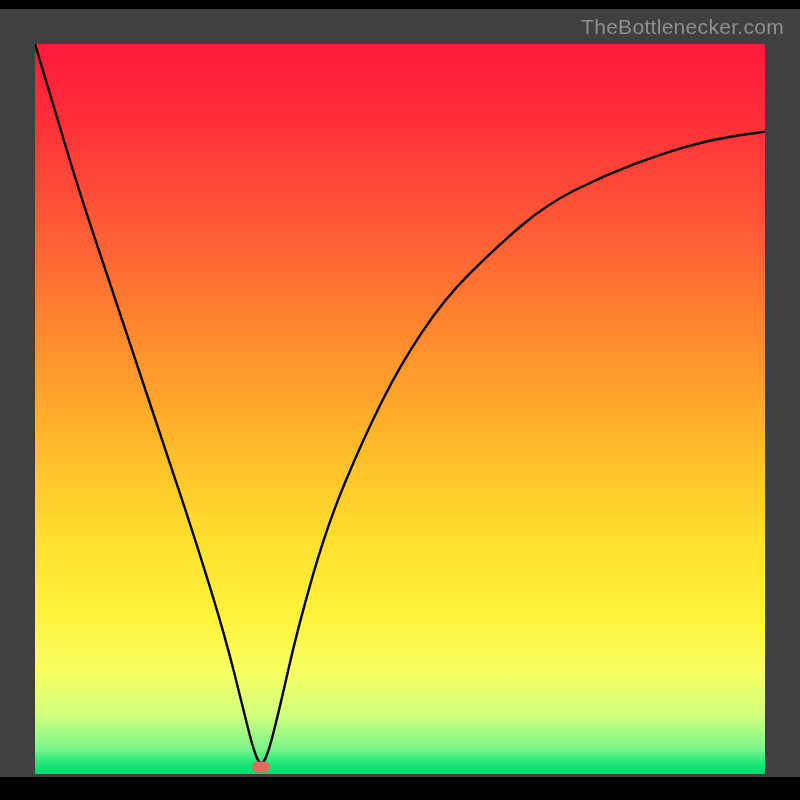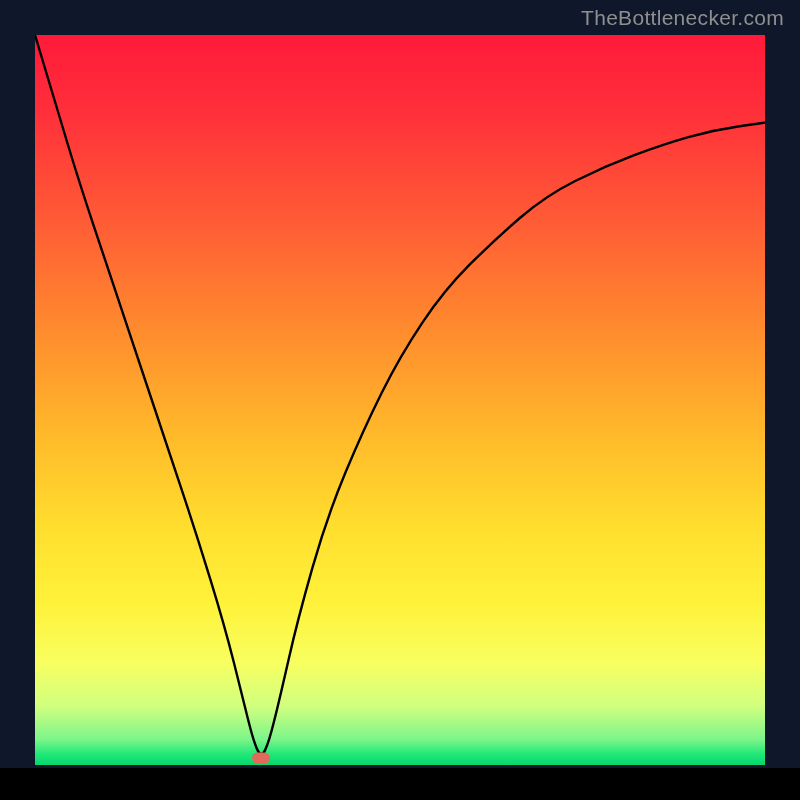--- a/index.html
+++ b/index.html
@@ -7,24 +7,24 @@
     padding: 0;
     width: 800px;
     height: 800px;
     background: #000;
     font-family: Arial, Helvetica, sans-serif;
     overflow: hidden;
   }
   .frame {
     position: absolute;
     left: 0;
-    top: 0;
+    top: 9px;
     width: 800px;
     height: 768px;
-    background: #0f172a;
+    background: #404040;
   }
   .plot-area {
     position: absolute;
     left: 35px;
     top: 35px;
     width: 730px;
     height: 730px;
     overflow: hidden;
   }
   .bg-gradient {

